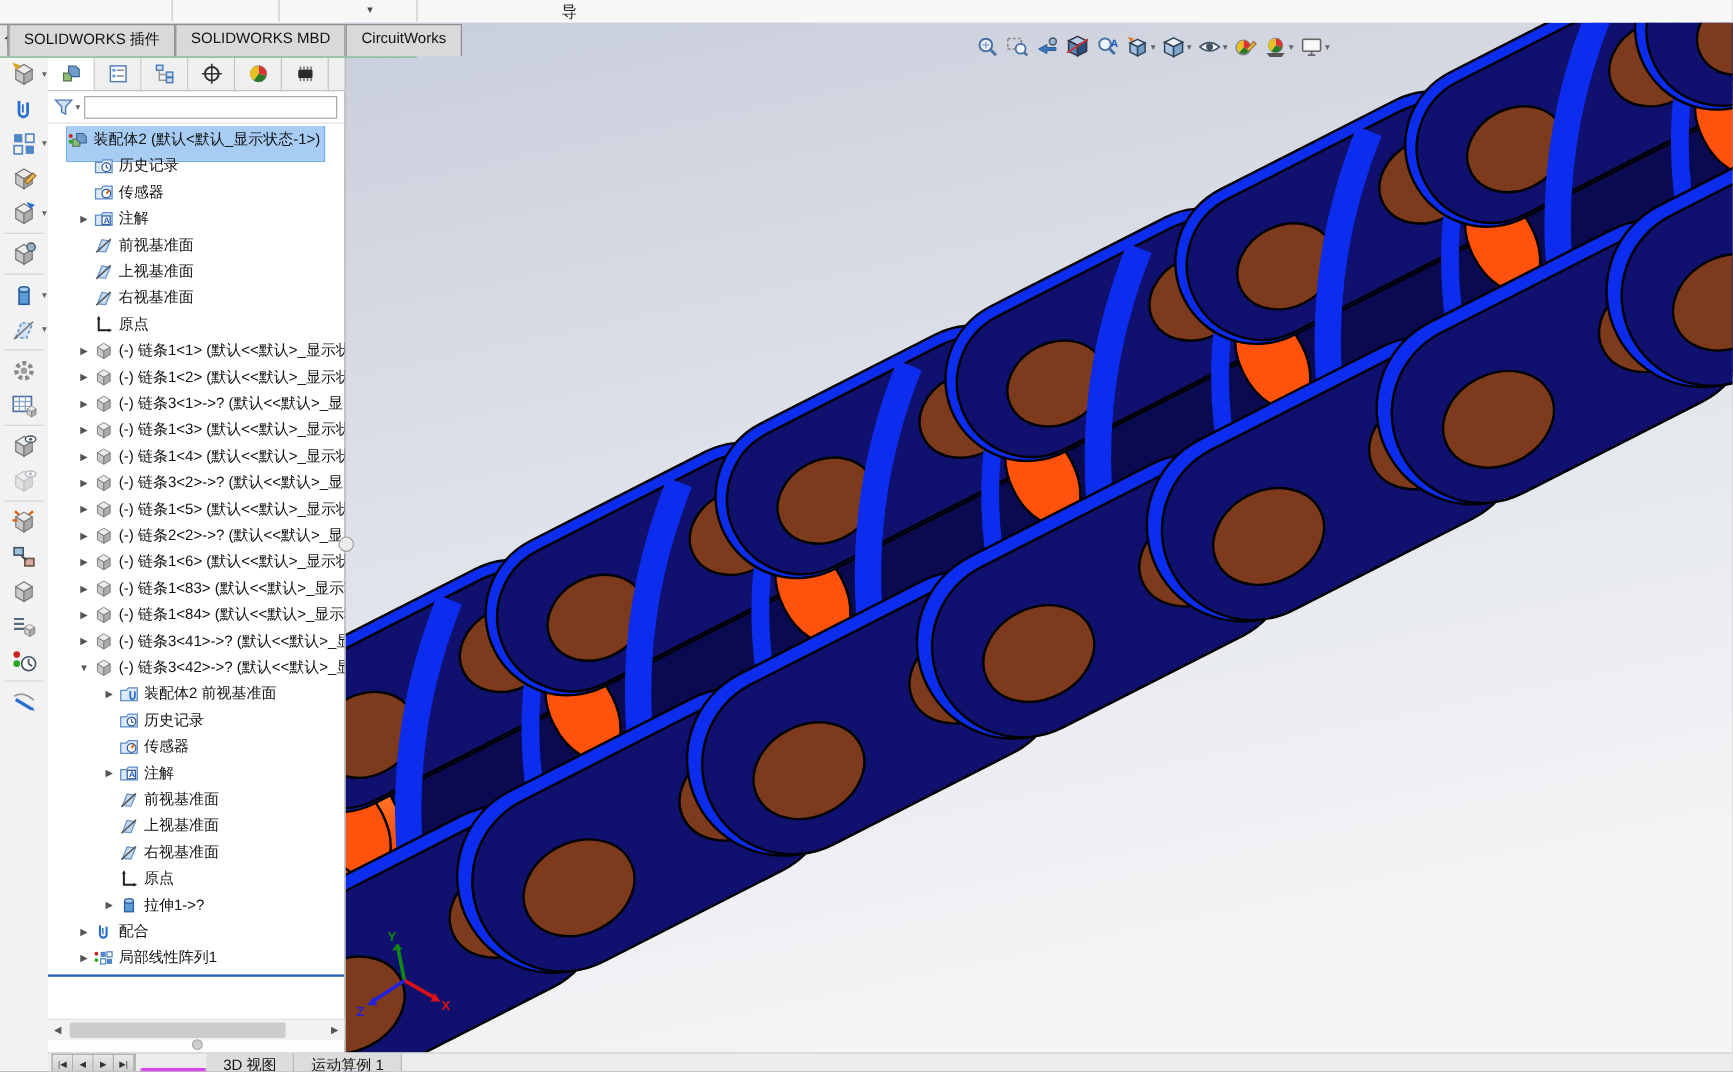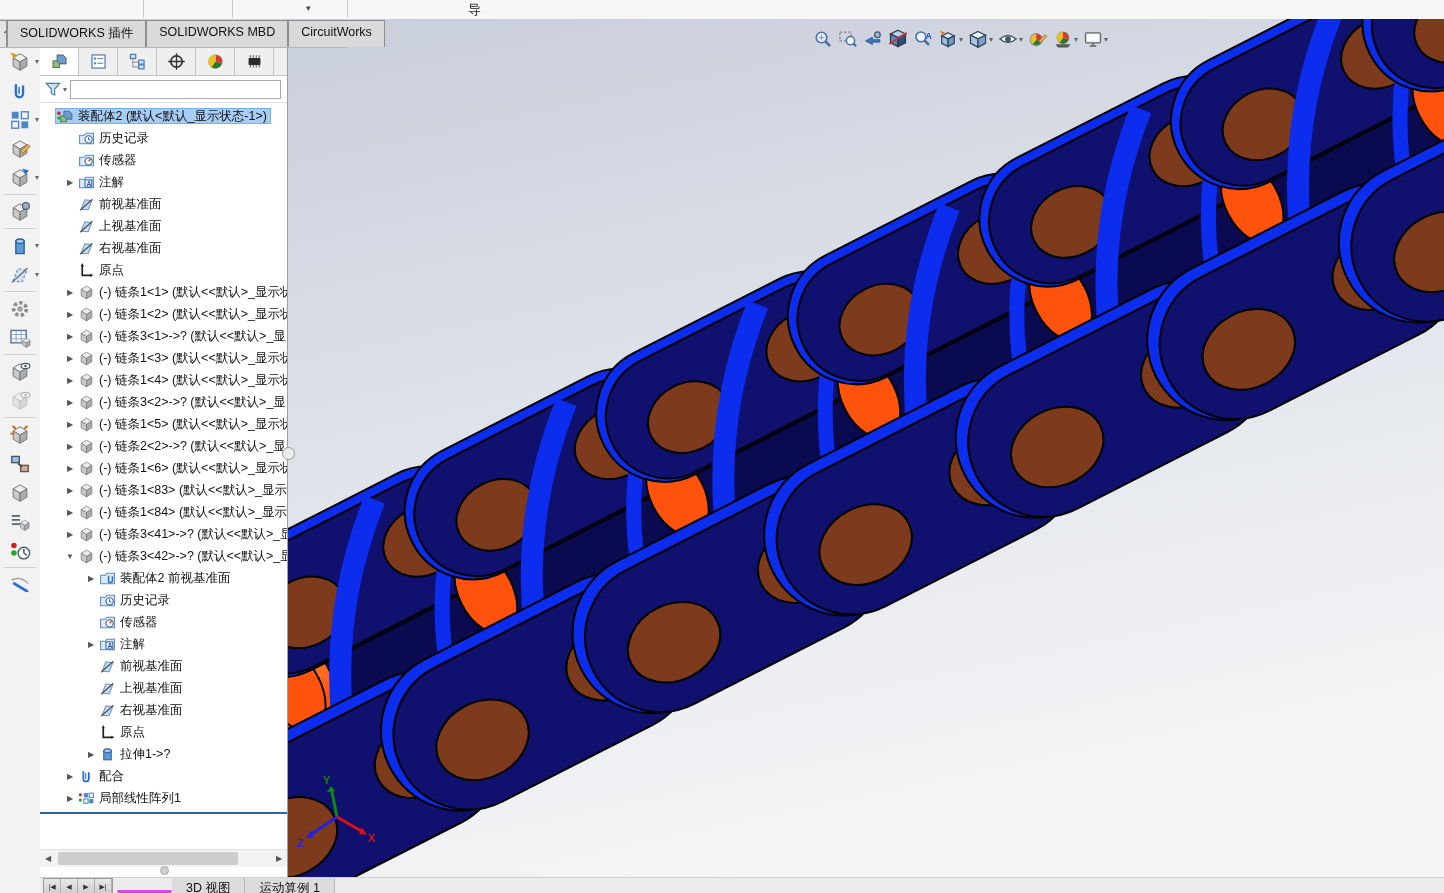--- a/index.html
+++ b/index.html
@@ -32,21 +32,21 @@
   #ptabs{display:flex;height:28px;border-bottom:1px solid #c3c3c3;background:#efefef;}
   .ptab{width:38px;display:flex;align-items:center;justify-content:center;border-right:1px solid #c3c3c3;background:#efefef;}
   .ptab.active{background:#ffffff;}
   .ptab .icn{width:19px;height:19px;}
   #filterrow{display:flex;align-items:center;height:26px;border-bottom:1px solid #e0e0e0;padding-left:4px;}
   #filterrow .icn{width:18px;height:18px;}
   #filterbox{flex:1;height:17px;margin:0 6px 0 3px;border:1px solid #ababab;background:#fff;font-size:11px;padding:0 3px;}
   #tree{position:absolute;left:0;top:58px;right:0;bottom:32px;overflow:hidden;}
   .trow{height:22px;display:flex;align-items:center;white-space:nowrap;}
   .arr{width:14px;font-size:8px;color:#555;text-align:center;flex:0 0 14px;}
-  .rowbody{display:flex;align-items:center;height:14px;padding:0 3px 0 1px;}
+  .rowbody{display:flex;align-items:center;height:36px;padding:0 3px 0 1px;}
   .trow.sel .rowbody{background:var(--selection);outline:1px solid #7aaede;}
   .ticn{width:17px;height:17px;margin-right:4px;flex:0 0 17px;}
   .tlabel{font-size:12.5px;}
   #treesplit{height:2px;background:var(--splitter_blue);margin-top:3px;}
   
   #pscroll{position:absolute;left:0;bottom:10px;right:0;height:17px;background:#f2f2f2;border-top:1px solid #e2e2e2;display:flex;align-items:center;}
   .sbtn{width:16px;text-align:center;font-size:8px;color:#555;}
   #strack{flex:1;height:15px;position:relative;}
   #sthumb{position:absolute;left:2px;top:1px;width:180px;height:13px;background:#cdcdcd;border-radius:2px;}
   #pdot{position:absolute;left:120px;bottom:2px;width:7px;height:7px;border-radius:50%;background:#cfcfcf;border:1px solid #aaa;}

